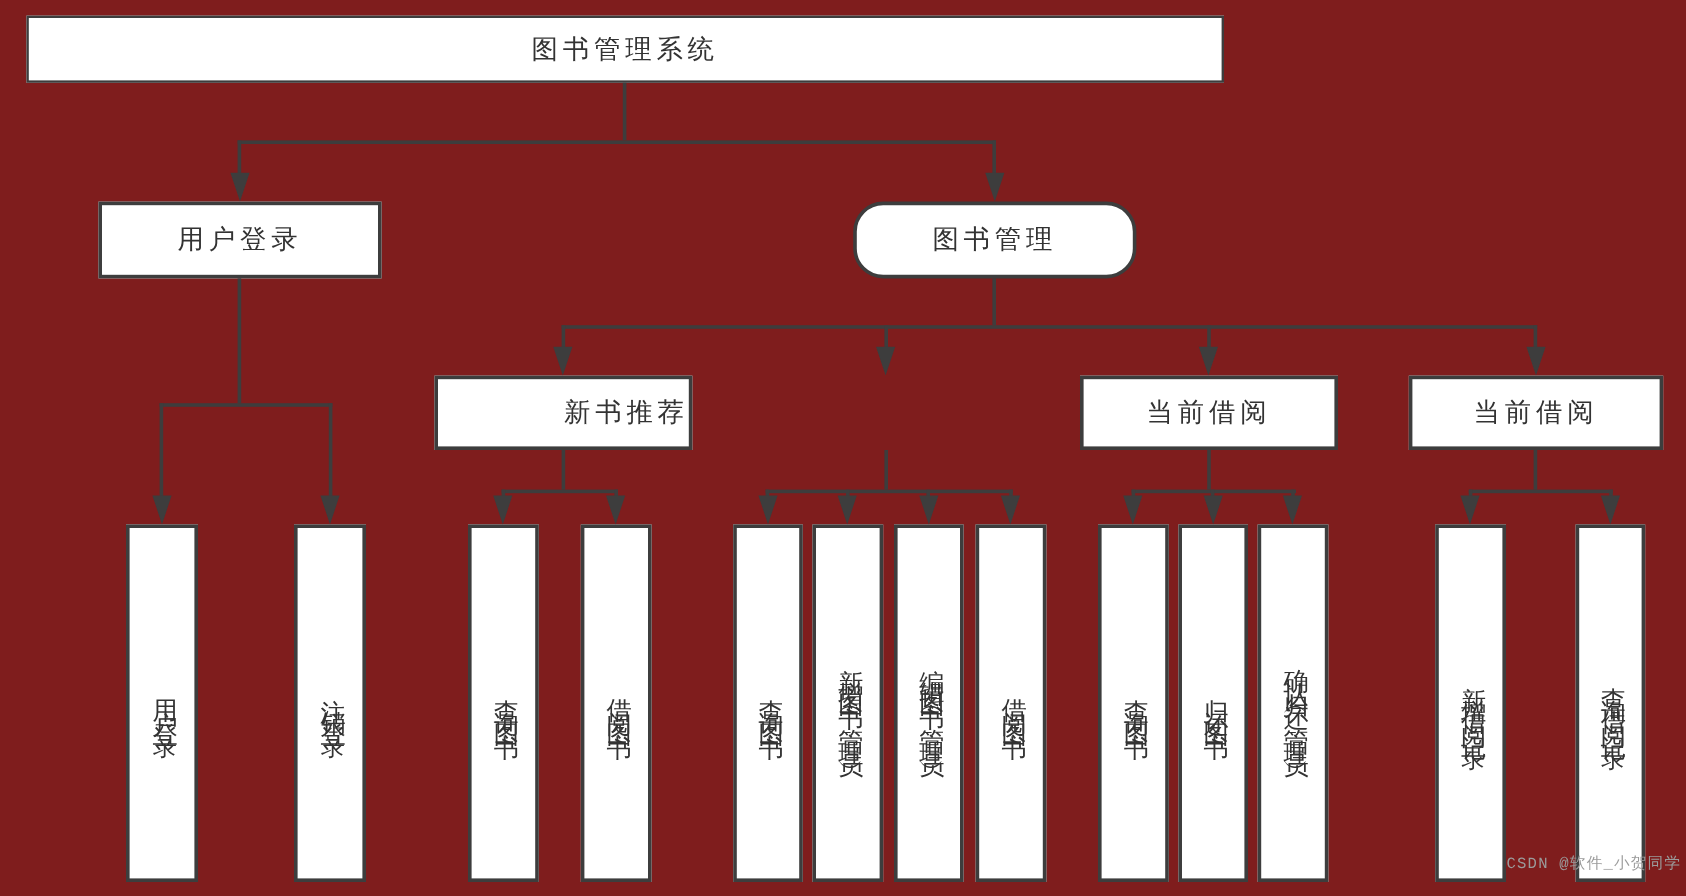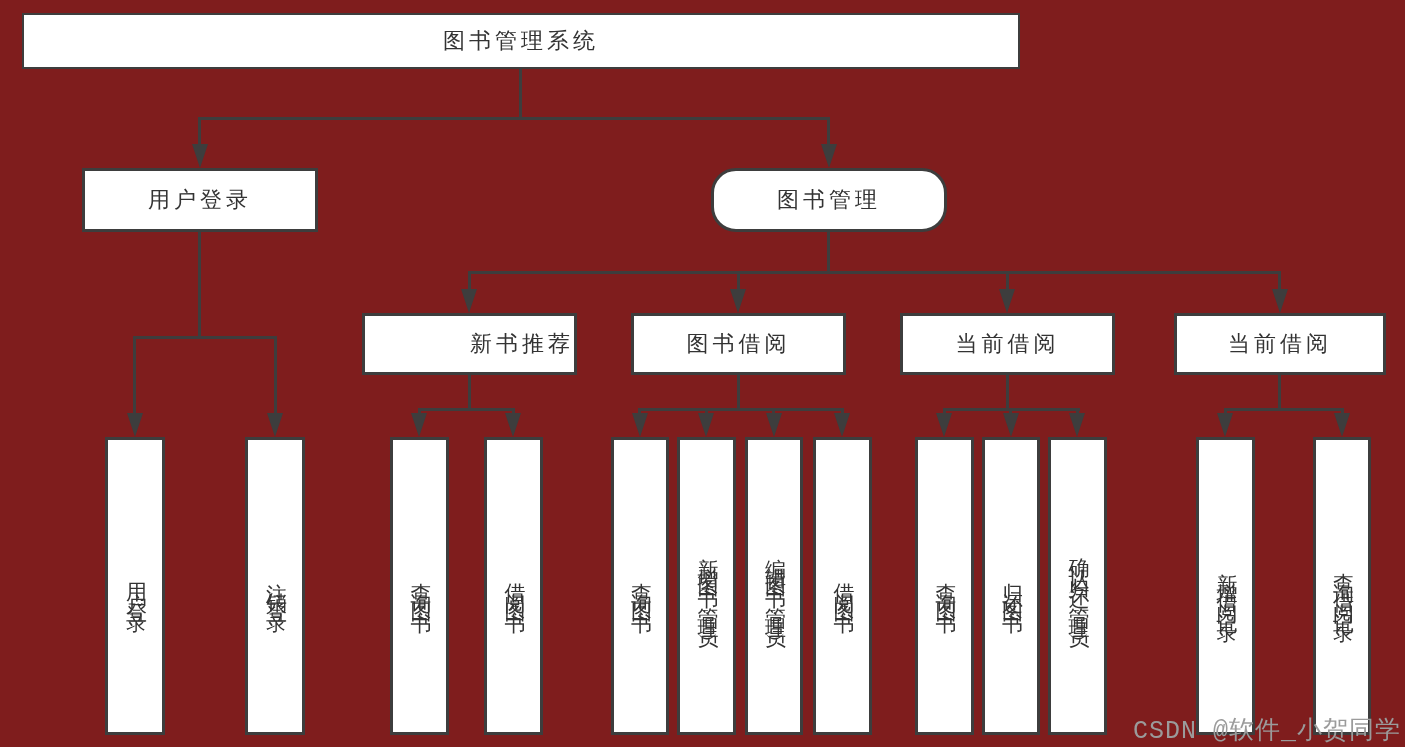--- a/index.html
+++ b/index.html
@@ -20,22 +20,22 @@
     letter-spacing:10px; line-height:1; font-size:21px; color:#333333;
   }
   .vline { position:absolute; width:3px; background:#3d3d3d; }
   .hline { position:absolute; height:3px; background:#3d3d3d; }
   .arr {
     position:absolute; width:0; height:0;
     border-left:8px solid transparent; border-right:8px solid transparent;
     border-top:24px solid #3d3d3d;
   }
   .watermark {
-    position:absolute; right:4px; bottom:1px; z-index:5;
-    font-size:25px; color:#9b9b9b; letter-spacing:1px;
+    position:absolute; right:4px; bottom:19px; z-index:5;
+    font-size:13px; color:#9b9b9b; letter-spacing:1px;
   }
 </style>
 </head>
 <body>
 
 <div class="stage">
 
   <div class="node root" style="left:22px; top:13px; width:998px; height:56px;">
     <span>图书管理系统</span>
   </div>
@@ -45,23 +45,20 @@
   </div>
 
   <div class="node" style="left:711px; top:168px; width:236px; height:64px;border-radius:25px;">
     <span>图书管理</span>
   </div>
 
   <div class="node" style="left:362px; top:313px; width:215px; height:62px;justify-content:flex-end;">
     <span>新书推荐</span>
   </div>
 
-  <div class="node" style="left:631px; top:313px; width:215px; height:62px;">
-    <span>图书借阅</span>
-  </div>
 
   <div class="node" style="left:900px; top:313px; width:215px; height:62px;">
     <span>当前借阅</span>
   </div>
 
   <div class="node" style="left:1174px; top:313px; width:212px; height:62px;">
     <span>当前借阅</span>
   </div>
 
   <div class="node leaf" style="left:105px; top:437px; width:60px; height:298px;">

